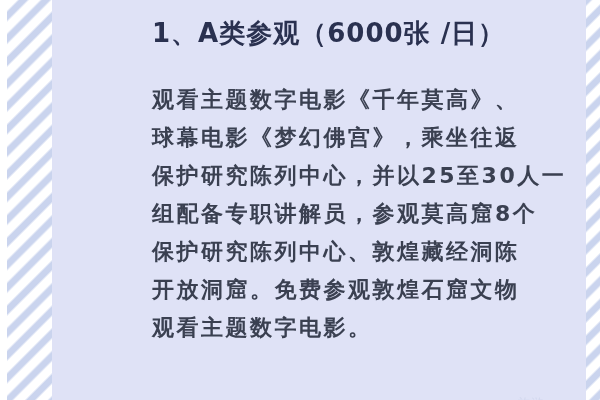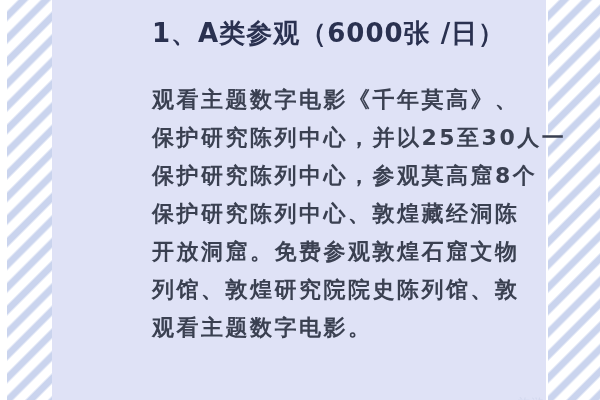--- a/index.html
+++ b/index.html
@@ -11,20 +11,21 @@
     position: relative;
   }
   .page { position: absolute; inset: 0; width: 600px; height: 400px; }
 
   
   .panel {
     position: absolute;
     left: 52px; top: 0;
     width: 494px; height: 400px;
     background: #dfe2f6;
+    padding-left: 40px;
   }
 
   
   .stripe-band {
     position: absolute; top: 0; bottom: 0;
     background: repeating-linear-gradient(
       135deg,
       #ffffff 0px, #ffffff 7px,
       #cad4ee 9px, #cad4ee 14px,
       #ffffff 16px
@@ -76,25 +77,25 @@
 
   <div class="stripe-band left"></div>
   <div class="stripe-band right"></div>
 
   <div class="panel">
 
     <h1 class="title">1、A类参观（6000张 /日）</h1>
 
     <div class="body-text">
       <div class="line">观看主题数字电影《千年莫高》、</div>
+      <div class="line">球幕电影《梦幻佛宫》，乘坐往返</div>
       <div class="line">保护研究陈列中心，并以25至30人一</div>
-      <div class="line">保护研究陈列中心，参观莫高窟8个</div>
+      <div class="line">组配备专职讲解员，参观莫高窟8个</div>
       <div class="line">保护研究陈列中心、敦煌藏经洞陈</div>
       <div class="line">开放洞窟。免费参观敦煌石窟文物</div>
-      <div class="line">列馆、敦煌研究院院史陈列馆、敦</div>
       <div class="line">观看主题数字电影。</div>
     </div>
 
   </div>
 
   <div class="watermark">旅游</div>
 
 </div>
 
 </body></html>

